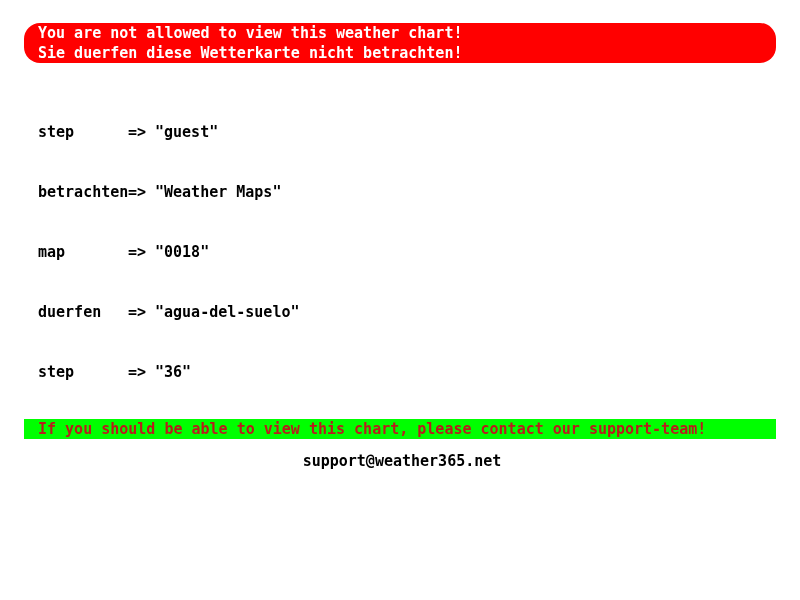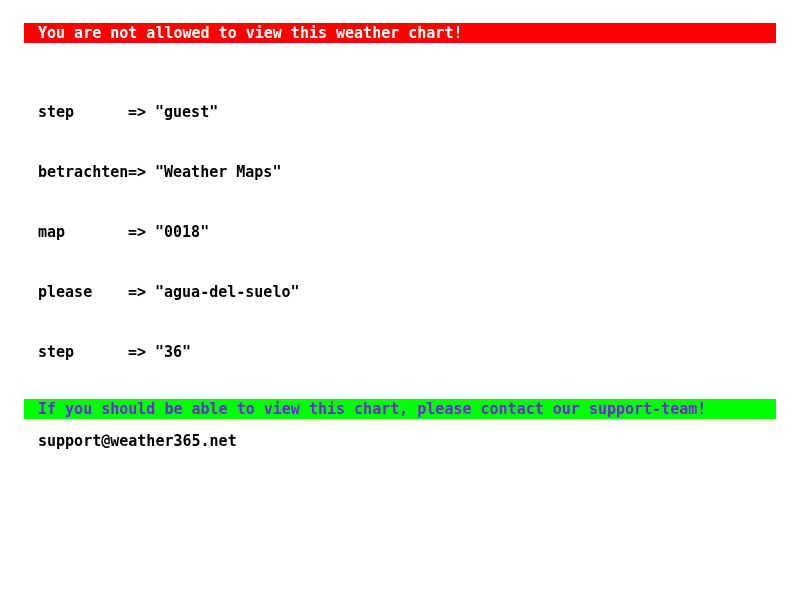--- a/index.html
+++ b/index.html
@@ -21,25 +21,26 @@
     margin-left: 24px;
     margin-right: 24px;
     width: 752px;
     box-sizing: border-box;
     padding: 0 0 0 14px;
   }
   .banner-denied {
     margin-top: 23px;
     background: #ff0000;
     color: #ffffff;
+    border-radius: 16px;
   }
   .banner-contact {
     margin-top: 17px;
     background: #00ff00;
-    color: #6d28d9;
+    color: #b91c1c;
   }
   .banner .line {
     height: 20px;
     white-space: pre;
   }
   .kv {
     margin: 19px 24px 0 38px;
     white-space: pre;
   }
   .kv-row {
@@ -52,36 +53,37 @@
   .kv-arrow {
     display: inline-block;
     width: 27px;
   }
   .footer {
     margin: 12px 24px 0 24px;
     width: 752px;
     box-sizing: border-box;
     padding: 0 10px 0 14px;
     display: flex;
-    justify-content: flex-start;
+    justify-content: center;
     white-space: pre;
   }
 </style>
 </head>
 <body>
 
 <div class="banner banner-denied">
   <div class="line">You are not allowed to view this weather chart!</div>
+  <div class="line">Sie duerfen diese Wetterkarte nicht betrachten!</div>
 </div>
 
 <div class="kv">
   <div class="kv-row"><span class="kv-key">step</span><span class="kv-arrow">=&gt;</span><span class="kv-value">"guest"</span></div>
   <div class="kv-row"><span class="kv-key">betrachten</span><span class="kv-arrow">=&gt;</span><span class="kv-value">"Weather Maps"</span></div>
   <div class="kv-row"><span class="kv-key">map</span><span class="kv-arrow">=&gt;</span><span class="kv-value">"0018"</span></div>
-  <div class="kv-row"><span class="kv-key">please</span><span class="kv-arrow">=&gt;</span><span class="kv-value">"agua-del-suelo"</span></div>
+  <div class="kv-row"><span class="kv-key">duerfen</span><span class="kv-arrow">=&gt;</span><span class="kv-value">"agua-del-suelo"</span></div>
   <div class="kv-row"><span class="kv-key">step</span><span class="kv-arrow">=&gt;</span><span class="kv-value">"36"</span></div>
 </div>
 
 <div class="banner banner-contact">
   <div class="line">If you should be able to view this chart, please contact our support-team!</div>
 </div>
 
 <div class="footer">
   <span>support@weather365.net</span>
 </div>

